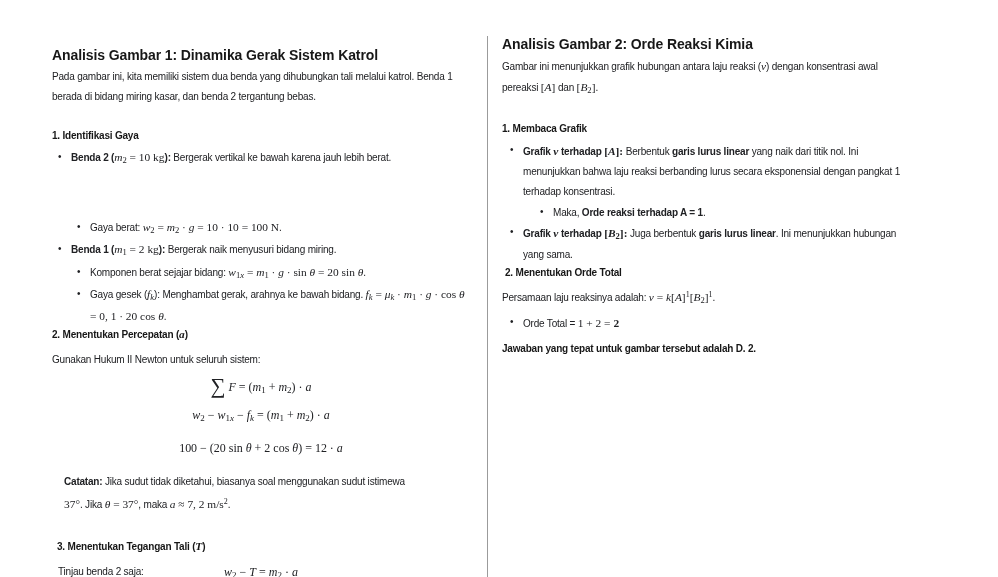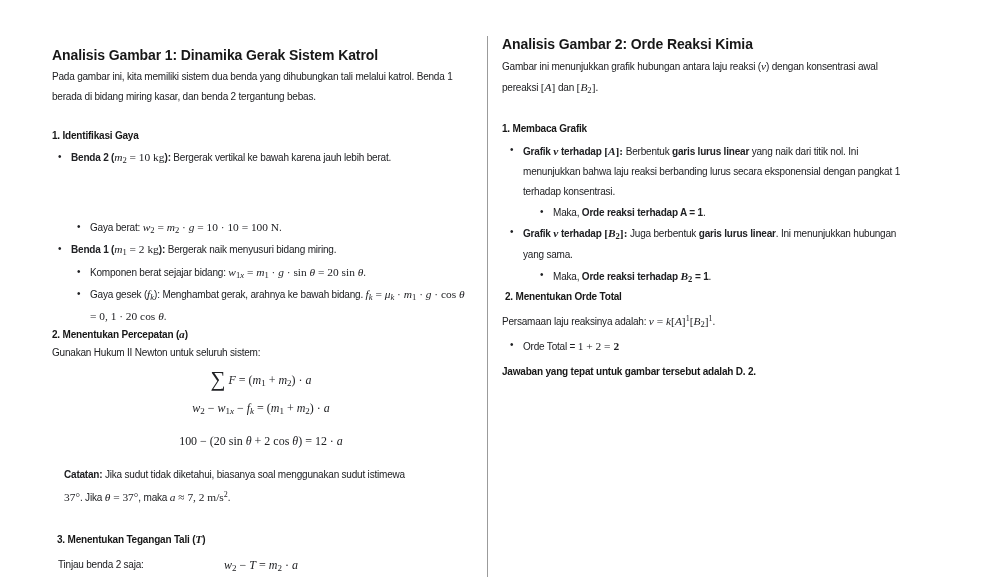--- a/index.html
+++ b/index.html
@@ -29,21 +29,21 @@
   .doc-title{
     margin:0 0 2px 0;
     font-size:14px;font-weight:700;color:#171717;
     line-height:20px;letter-spacing:-0.1px;
   }
   .body{margin:0;line-height:20px;}
   .col-left .body{line-height:20px;}
   .mb-intro{margin-bottom:21px;}
   .h{margin:0;font-size:10px;font-weight:700;color:#171717;line-height:15px;}
   .h-mb{margin-bottom:5px;}
-  .h-mb2{margin-bottom:1px;}
+  .h-mb2{margin-bottom:8px;}
   .h-indent{padding-left:5px;}
   .h-indent-sm{padding-left:3px;}
 
   ul.blist{list-style:none;margin:0;padding:0 0 0 19px;}
   ul.blist ul.blist{padding-left:19px;margin-top:1px;}
   .col-right ul.blist{padding-left:21px;}
   .col-right ul.blist ul.blist{padding-left:30px;}
   ul.blist li{position:relative;line-height:19px;margin-bottom:1px;}
   .col-right ul.blist li{line-height:20px;margin-bottom:0;}
   ul.blist li::before{
@@ -137,25 +137,20 @@
       <li>
         <span><span class="b">Grafik </span><span class="m b">v</span><span class="b"> terhadap </span><span class="n b">[</span><span class="m b">A</span><span class="n b">]:</span><span> Berbentuk </span><span class="b">garis lurus linear</span><span> yang naik dari titik nol. Ini menunjukkan bahwa laju reaksi berbanding lurus secara eksponensial dengan pangkat 1 terhadap konsentrasi.</span></span>
         <ul class="blist">
           <li>
             <span><span>Maka, </span><span class="b">Orde reaksi terhadap A = 1</span><span>.</span></span>
           </li>
         </ul>
       </li>
       <li>
         <span><span class="b">Grafik </span><span class="m b">v</span><span class="b"> terhadap </span><span class="n b">[</span><span class="m b">B</span><span class="nsub b">2</span><span class="n b">]:</span><span> Juga berbentuk </span><span class="b">garis lurus linear</span><span>. Ini menunjukkan hubungan yang sama.</span></span>
-        <ul class="blist">
-          <li>
-            <span><span>Maka, </span><span class="b">Orde reaksi terhadap </span><span class="m b">B</span><span class="nsub b">2</span><span class="b"> = 1</span><span>.</span></span>
-          </li>
-        </ul>
       </li>
     </ul>
 
     <h2 class="h h-indent-sm h-mb">2. Menentukan Orde Total</h2>
     <p class="body lead-mb"><span>Persamaan laju reaksinya adalah: </span><span class="m">v</span><span class="n"> = </span><span class="m">k</span><span class="n">[</span><span class="m">A</span><span class="n">]</span><span class="nsup">1</span><span class="n">[</span><span class="m">B</span><span class="nsub">2</span><span class="n">]</span><span class="nsup">1</span><span>.</span></p>
     <ul class="blist">
       <li>
         <span><span>Orde Total = </span><span class="n">1 + 2 = </span><span class="n b">2</span></span>
       </li>
     </ul>

